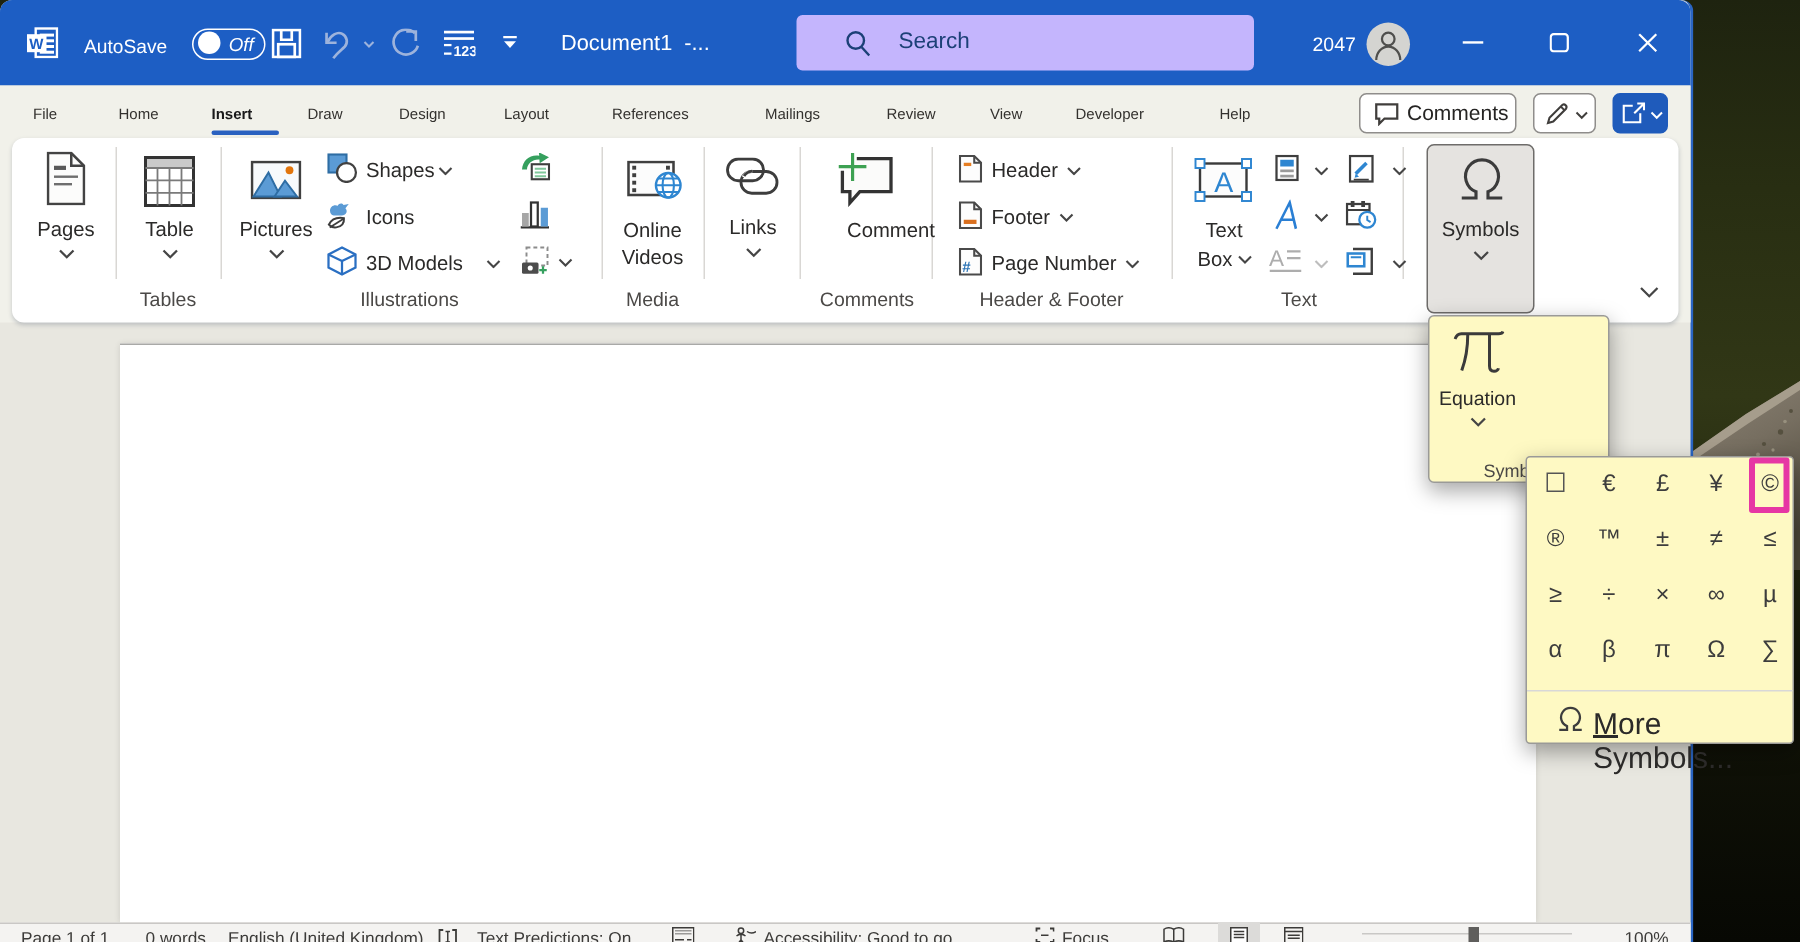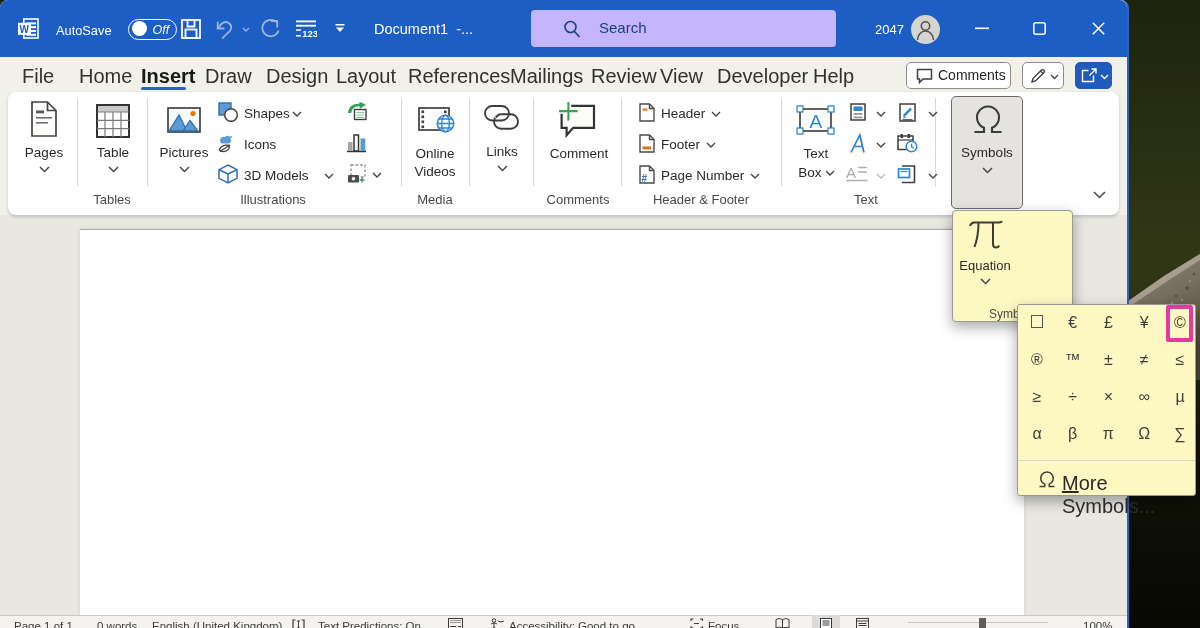--- a/index.html
+++ b/index.html
@@ -19,21 +19,21 @@
   #toggle { left:128px; top:18.5px; width:49px; height:21.5px; border:1.5px solid #fff; border-radius:11px;font-style:italic; }
   #toggle .knob { position:absolute; left:2.5px; top:1.8px; width:15px; height:15px; background:#fff; border-radius:50%; }
   #toggle .off { position:absolute; left:23.5px; top:3px; font-size:12.5px; color:#fff; }
   #docname { left:374px; top:21px; font-size:14.5px; color:#fff; }
   #searchbox { left:531px; top:10px; width:305px; height:37px; background:#c4b5fd; border-radius:4px; }
   #searchbox span { position:absolute; left:68px; top:9px; font-size:15px; color:#1c4077; }
   #acct { left:875px; top:22px; font-size:13px; color:#fff; }
   #avatar { left:911px; top:15px; width:29px; height:29px; border-radius:50%; background:#d4d4d1; }
   
   #menubar { left:0; top:57px; width:1127px; height:158px; background:#f1f1ea; }
-  .tab { position:absolute; top:0; height:36px; line-height:39px; font-size:20px; color:#33312e; }
+  .tab { position:absolute; top:0; height:36px; line-height:39px; font-size:10px; color:#33312e; }
   .tab.sel { color:#19191a; font-weight:bold; }
   #ins-under { left:141px; top:87px; width:45px; height:2.5px; background:#2a61c0; border-radius:2px; }
   .mbtn { position:absolute; top:5px; height:27px; background:#fff; border:1px solid #8f8d8b; border-radius:5px; }
   #sharebtn { background:#1f5bbb; border:1px solid #1f5bbb; }
   
   #ribbon { left:0; top:92px; width:1127px; height:123px; }
   #ribbonbg { left:8px; top:92px; width:1111px; height:123px; background:#fff; border-radius:8px; box-shadow:0 1.5px 3px rgba(90,100,120,0.3); }
   .vsep { position:absolute; top:6px; height:88px; width:1px; background:#d9d7d4; }
   .glabel { position:absolute; top:100px; font-size:13px; color:#4b4947; width:120px; text-align:center; }
   .rlabel { position:absolute; font-size:13.5px; color:#2b2a29; }
@@ -326,21 +326,21 @@
   </svg>
   <div class="rlabelc" style="left:472px;top:52px;width:60px">Links</div>
   <svg class="chev" style="left:497px;top:73px" width="11" height="7" viewBox="0 0 11 7">
       <path d="M1 1 l4.5 4.5 L10 1" fill="none" stroke="#454545" stroke-width="1.5"></path>
     </svg>
 
   <svg class="abs" style="left:559px;top:10px" width="38" height="36" viewBox="0 0 38 36">
     <path d="M12.2 3.8 H35 V25.8 H14.2 L7.6 33.2 V25.8 H2.6 V11.8" fill="#fbfbfa" stroke="#333" stroke-width="2.2" stroke-linejoin="miter"></path>
     <path d="M9.4 0 V18.6 M0 9.1 H18.6" stroke="#3da152" stroke-width="2.1"></path>
   </svg>
-  <div class="rlabelc" style="left:548px;top:53.5px;width:62px">Comment</div>
+  <div class="rlabelc" style="left:563px;top:53.5px;width:62px">Comment</div>
 
   <svg class="abs" style="left:639px;top:11px" width="16" height="19" viewBox="0 0 16 19">
     <path d="M1 1 h9.5 l4.5 4.5 V18 H1 z" fill="#fdfdfd" stroke="#4a4a4a" stroke-width="1.4"></path>
     <path d="M10.5 1 v4.5 H15" fill="none" stroke="#4a4a4a" stroke-width="1.4"></path>
     <rect x="3.5" y="5.5" width="5" height="2.2" fill="#e67e22"></rect>
   </svg>
   <div class="rlabel" style="left:661px;top:14px">Header</div>
   <svg class="chev" style="left:711px;top:19px" width="10" height="6" viewBox="0 0 10 6">
       <path d="M1 1 l4 4 L9 1" fill="none" stroke="#454545" stroke-width="1.4"></path>
     </svg>

